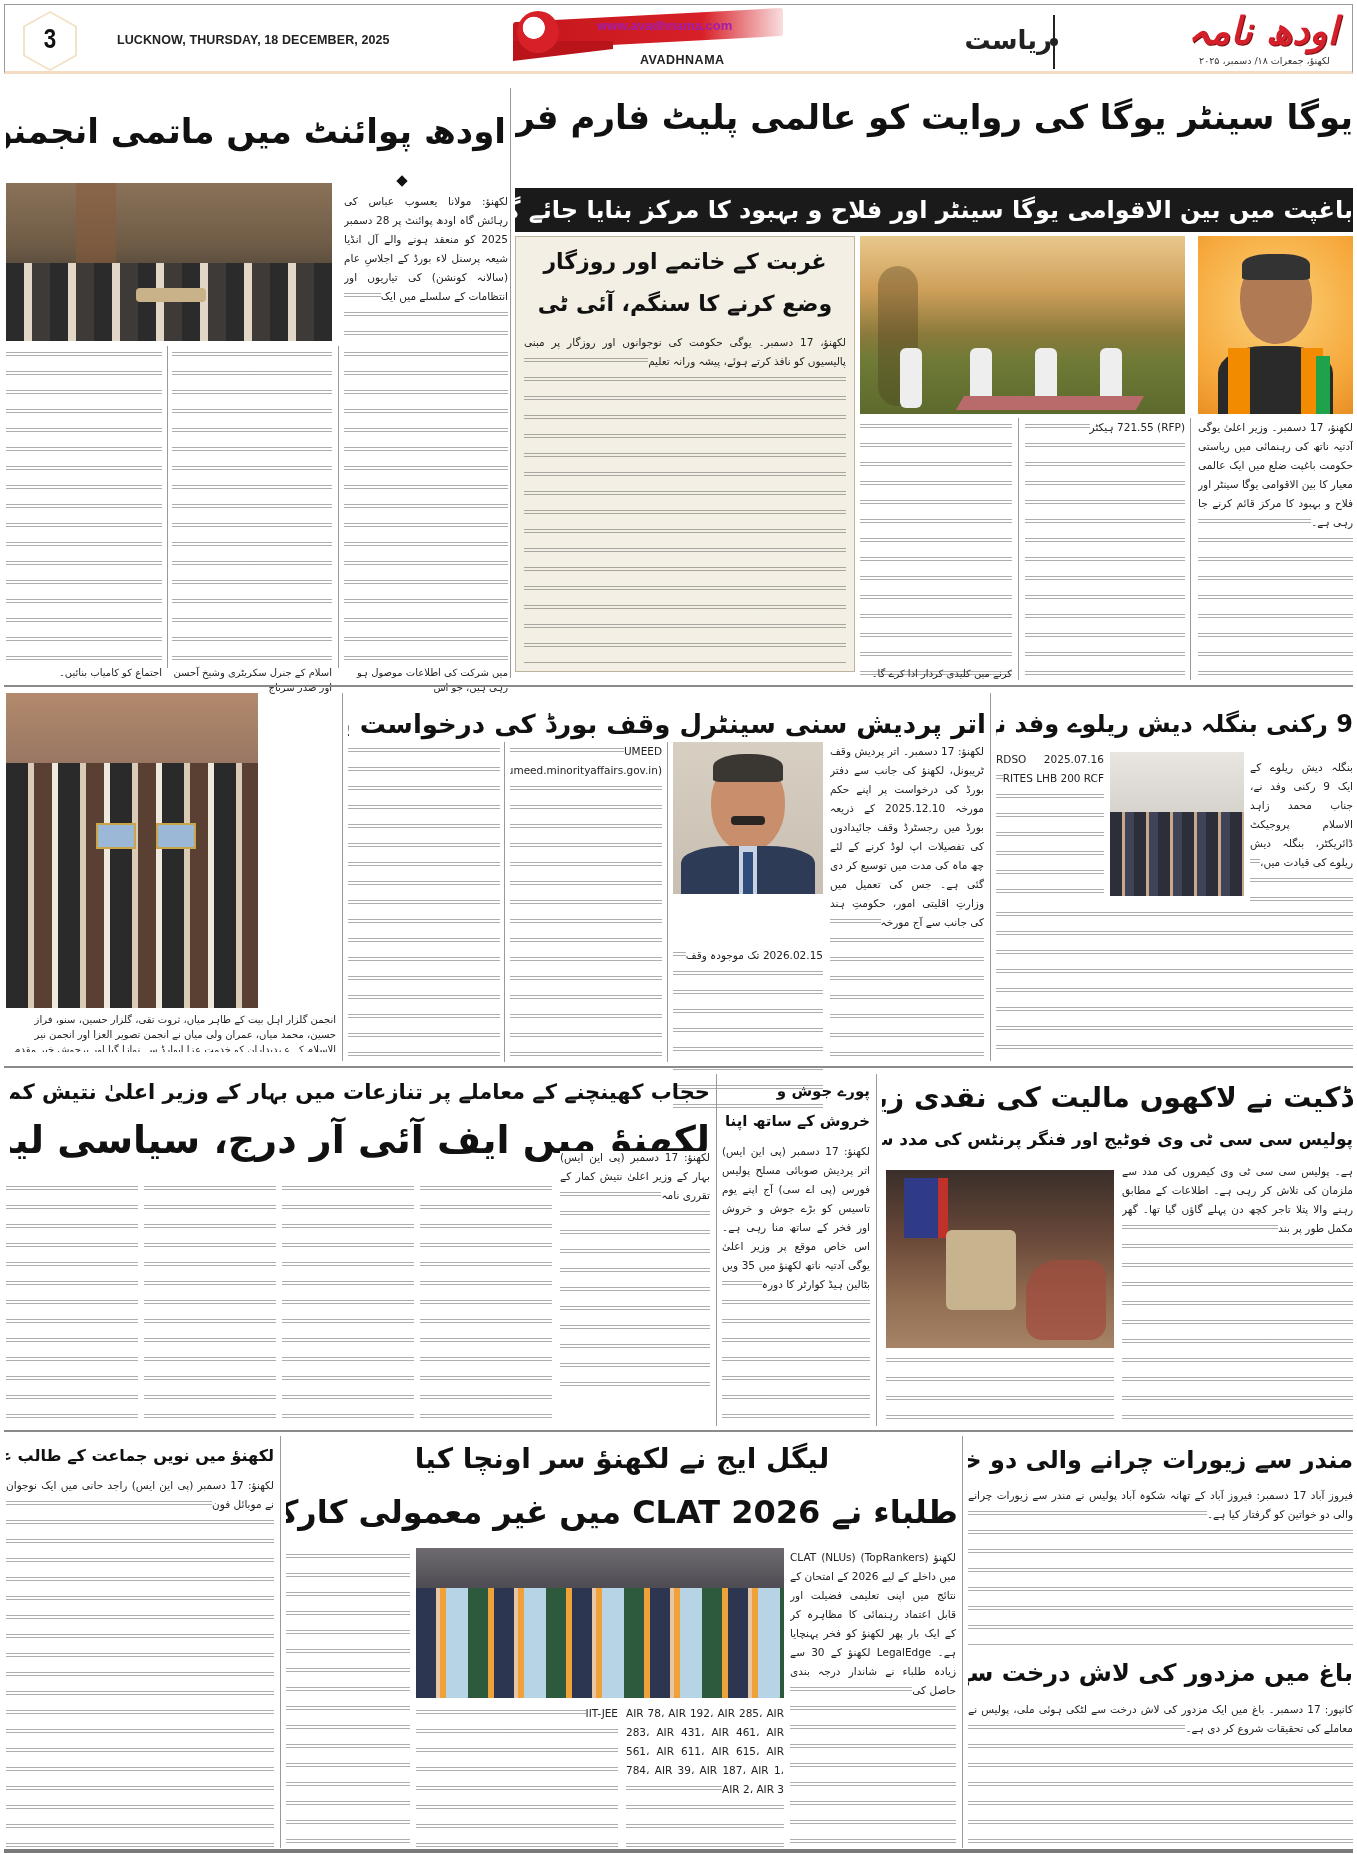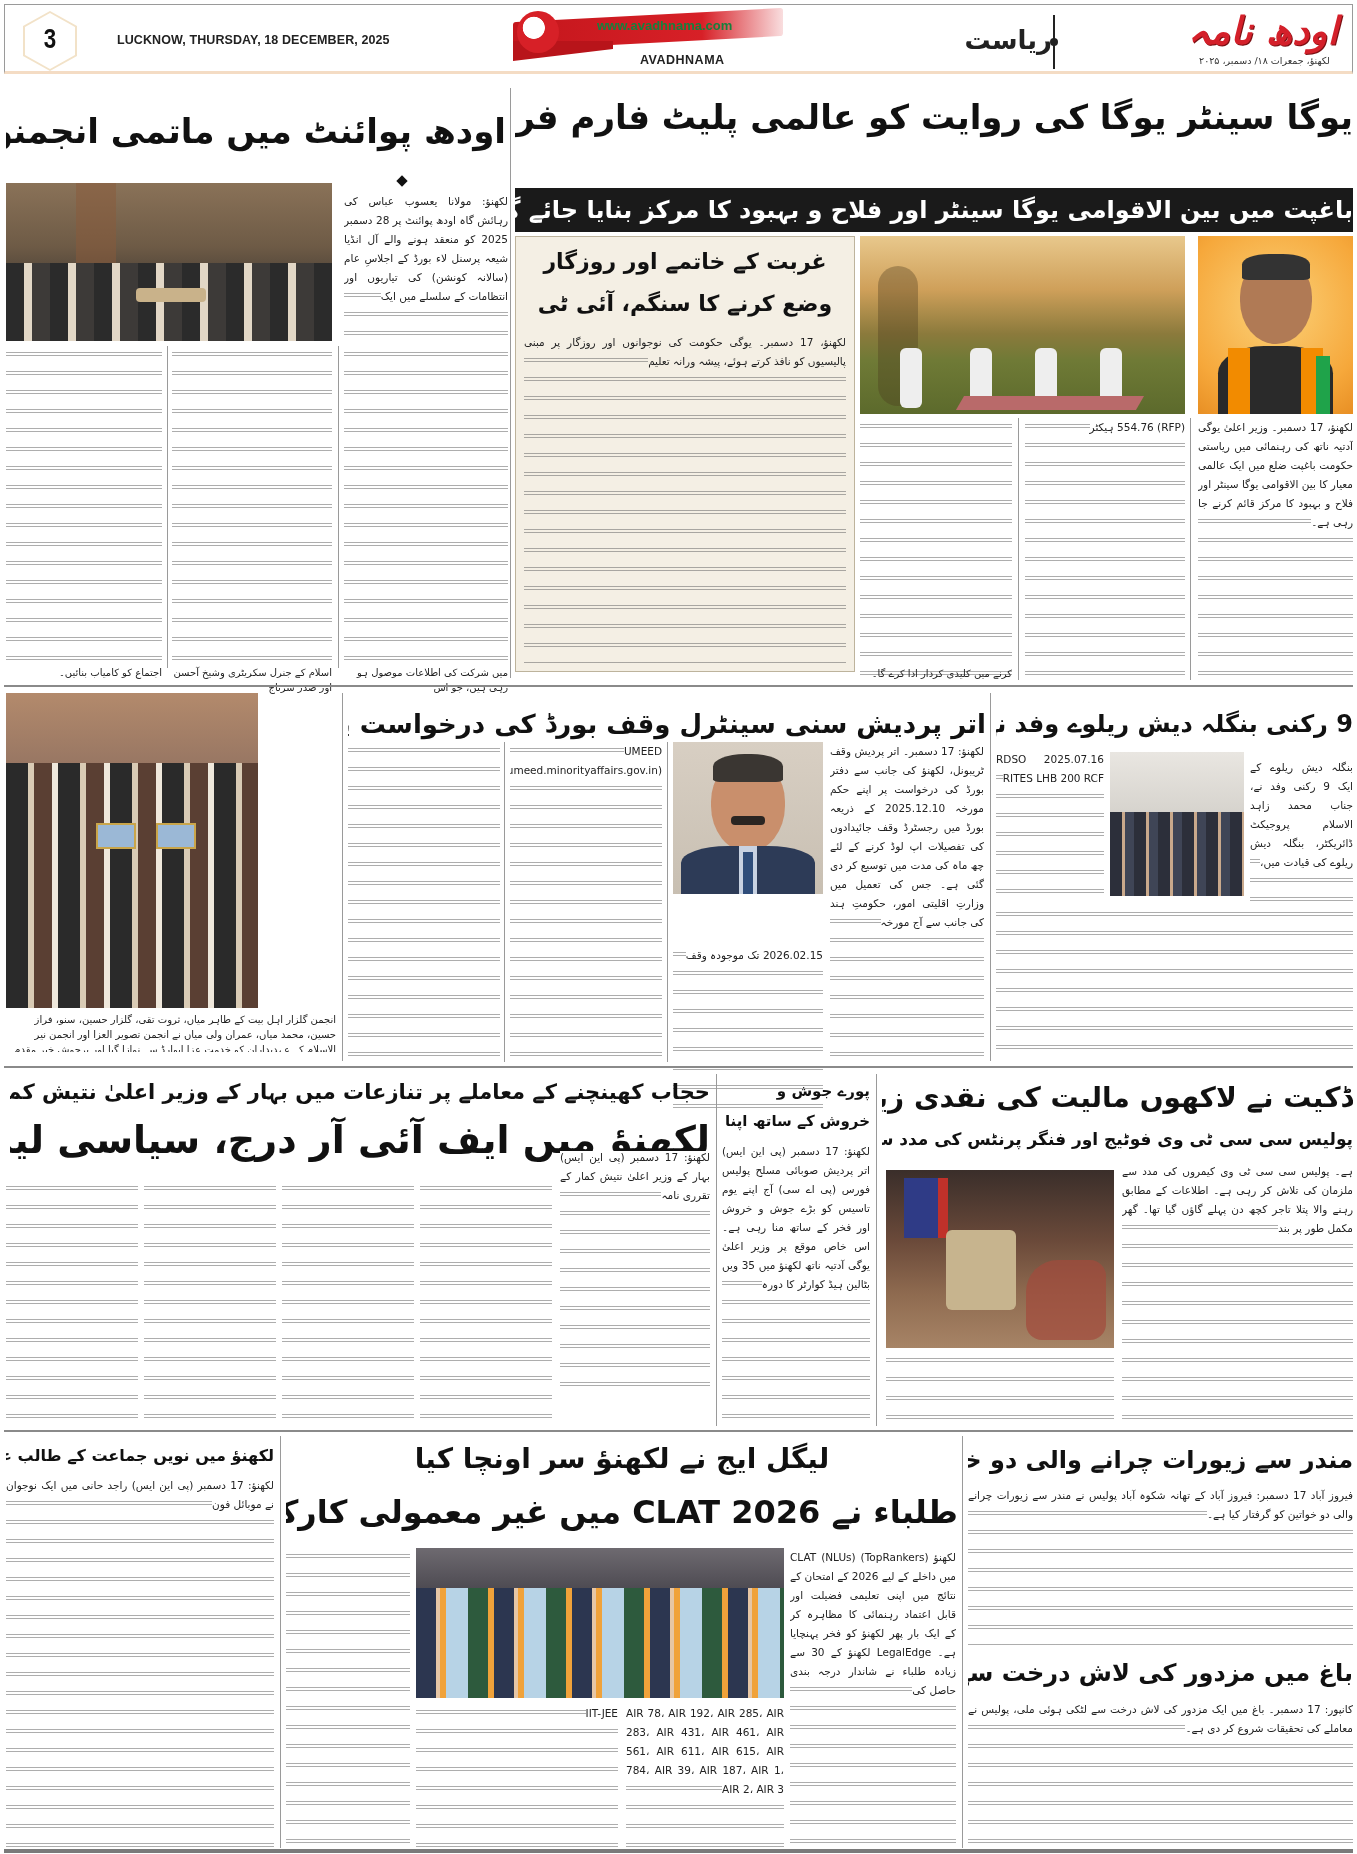--- a/index.html
+++ b/index.html
@@ -8,21 +8,21 @@
   .urdu { direction: rtl; font-family: "DejaVu Sans", sans-serif; }
   .abs { position: absolute; }
 
   
   .masthead { position: absolute; left: 4px; top: 4px; width: 1349px; height: 70px; border: 1px solid #9a9a9a; border-bottom: 3px solid #f4dcc4; background: #fff; }
   .page-hex { position: absolute; left: 20px; top: 8px; width: 50px; height: 56px; background: #fff; clip-path: polygon(50% 0, 100% 25%, 100% 75%, 50% 100%, 0 75%, 0 25%); }
   .page-hex-outer { position: absolute; left: 18px; top: 6px; width: 54px; height: 60px; background: #f2e2c8; clip-path: polygon(50% 0, 100% 25%, 100% 75%, 50% 100%, 0 75%, 0 25%); }
   .page-num { position: absolute; left: 20px; top: 18px; width: 50px; text-align: center; font-family: "Liberation Sans", sans-serif; font-weight: 700; font-size: 28px; color: #111; transform: scaleX(0.8); }
   .dateline { position: absolute; left: 112px; top: 28px; font-family: "Liberation Sans", sans-serif; font-weight: 700; font-size: 12.5px; letter-spacing: 0.1px; color: #222; }
   .ribbon { position: absolute; left: 508px; top: 10px; width: 270px; height: 28px; background: linear-gradient(90deg, #c4161c 0%, #d72027 70%, rgba(215,32,39,0.15) 100%); transform: skewY(-3deg); border-radius: 3px; }
-  .ribbon-url { position: absolute; left: 592px; top: 13px; font-family: "Liberation Sans", sans-serif; font-size: 13px; color: #15803d; font-weight: 700; }
+  .ribbon-url { position: absolute; left: 592px; top: 13px; font-family: "Liberation Sans", sans-serif; font-size: 13px; color: #a21caf; font-weight: 700; }
   .ribbon-logo { position: absolute; left: 512px; top: 6px; width: 42px; height: 42px; border-radius: 50%; background: radial-gradient(circle at 40% 40%, #fff 0 30%, #d72027 32% 100%); }
   .ribbon-tail { position: absolute; left: 508px; top: 36px; width: 100px; height: 20px; background: #b8141a; clip-path: polygon(0 0, 100% 0, 100% 40%, 0 100%); }
   .brand-en { position: absolute; left: 635px; top: 48px; font-family: "Liberation Sans", sans-serif; font-weight: 700; font-size: 12.5px; color: #222; letter-spacing: 0.5px; }
   .section-name { position: absolute; right: 300px; top: 20px; font-size: 26px; font-weight: 700; color: #222; margin-left: 41px; }
   .mast-divider { position: absolute; left: 1048px; top: 10px; width: 2px; height: 54px; background: #222; }
   .mast-divider::after { content: ""; position: absolute; left: -3px; top: 23px; width: 8px; height: 8px; background: #222; border-radius: 50%; }
   .logo-ur { position: absolute; right: 14px; top: 4px; font-size: 38px; font-weight: 700; color: #d4202a; font-style: italic; text-shadow: 1px 1px 0 #7a0f12; }
   .logo-sub { position: absolute; right: 22px; top: 50px; font-size: 9.5px; color: #333; }
 
   
@@ -75,21 +75,21 @@
     <div class="abs" style="left:42px; top:22px; width:72px; height:86px; background:#b07a55; border-radius:45% 45% 50% 50%;"></div>
     <div class="abs" style="left:44px; top:18px; width:68px; height:26px; background:#333; border-radius:40% 40% 10% 10%;"></div>
     <div class="abs" style="left:20px; top:110px; width:115px; height:68px; background:#2a2a2a; border-radius:40% 40% 0 0;"></div>
     <div class="abs" style="left:30px; top:112px; width:22px; height:66px; background:#f28b00;"></div>
     <div class="abs" style="left:103px; top:112px; width:22px; height:66px; background:#f28b00;"></div>
     <div class="abs" style="left:118px; top:120px; width:14px; height:58px; background:#1fa34a;"></div>
   </div>
 
   <div class="col" style="left:1198px; top:418px; width:155px; height:262px;"><div class="col-lines"></div><span class="col-text">لکھنؤ، 17 دسمبر۔ وزیر اعلیٰ یوگی آدتیہ ناتھ کی رہنمائی میں ریاستی حکومت باغپت ضلع میں ایک عالمی معیار کا بین الاقوامی یوگا سینٹر اور فلاح و بہبود کا مرکز قائم کرنے جا رہی ہے۔</span></div>
   <div class="rule-v" style="left:1190px; top:418px; height:262px;"></div>
-  <div class="col" style="left:1025px; top:418px; width:160px; height:262px;"><div class="col-lines"></div><span class="col-text">(RFP) 554.76 ہیکٹر</span></div>
+  <div class="col" style="left:1025px; top:418px; width:160px; height:262px;"><div class="col-lines"></div><span class="col-text">(RFP) 721.55 ہیکٹر</span></div>
   <div class="rule-v" style="left:1018px; top:418px; height:262px;"></div>
   <div class="col" style="left:860px; top:418px; width:152px; height:262px;">
       <div class="col-lines"></div>
     </div>
   <div class="caption" style="left:860px; top:666px; width:152px;">کرنے میں کلیدی کردار ادا کرے گا۔</div>
 </section>
 
 <section class="boxed" style="left:515px; top:236px; width:340px; height:436px;">
   <h2 class="headline" style="left:6px; top:4px; width:326px; height:86px; font-size:22px; line-height:42px; white-space:normal; text-align:center;">غربت کے خاتمے اور روزگار وضع کرنے کا سنگم، آئی ٹی آئی لکھنؤ میں روزگار میلہ</h2>
   <div class="col" style="left:8px; top:96px; width:322px; height:330px; background:transparent;"><div class="col-lines"></div><span class="col-text" style="background:#f4efe4;">لکھنؤ، 17 دسمبر۔ یوگی حکومت کی نوجوانوں اور روزگار پر مبنی پالیسیوں کو نافذ کرتے ہوئے، پیشہ ورانہ تعلیم</span></div>

